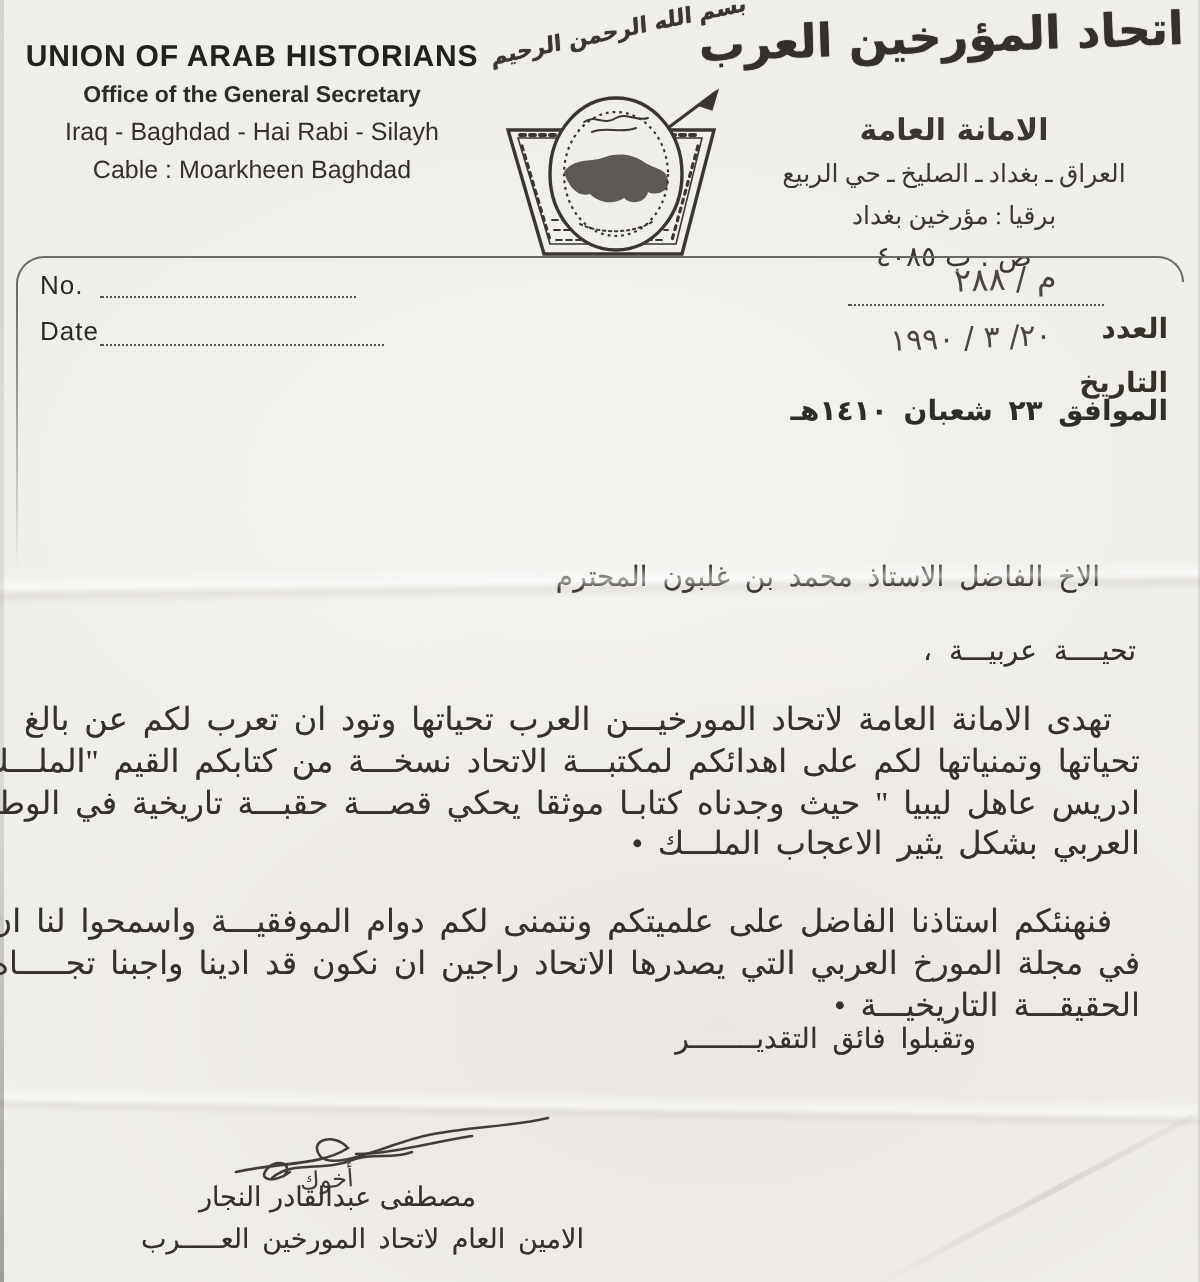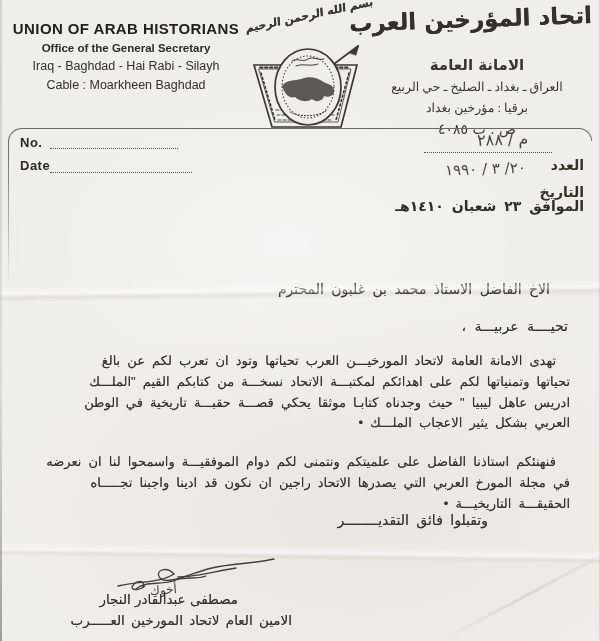--- a/index.html
+++ b/index.html
@@ -61,37 +61,37 @@
     right:8px;top:128px;width:270px;height:12px;
     border-top:1px solid var(--line);border-right:1px solid var(--line);
     border-top-right-radius:14px;
   }
   .rule-tail{
     left:8px;top:145px;width:1px;height:140px;
     background:linear-gradient(to bottom,var(--line),rgba(107,105,102,0));
   }
 
   
-  .ref-label-en{font-size:13px;color:#2b2926;letter-spacing:.5px;font-weight:bold;}
+  .ref-label-en{font-size:13px;color:#2b2926;letter-spacing:.5px;}
   .dotted{border-bottom:1.6px dotted #55524e;height:0;}
   .ref-label-ar{font-size:14px;color:#343129;font-weight:bold;margin-top:20px;}
   .handwrite{
     font-family:"DejaVu Sans",sans-serif;color:var(--hand);
     transform:rotate(-2deg);letter-spacing:2px;
   }
   .hijri{font-size:14px;font-weight:bold;color:#2f2d2a;word-spacing:3px;}
 
   
   .typed{color:#35322d;text-shadow:0 0 .3px rgba(53,50,45,.6);}
   .salutation{font-size:14px;word-spacing:3px;}
   .greeting{font-size:14px;word-spacing:4px;}
   .para{position:absolute;left:26px;right:30px;text-align:right;}
   .para .bl{
-    direction:rtl;font-family:Liberation Sans, sans-serif;
-    font-size:13px;line-height:20.8px;white-space:nowrap;
+    direction:rtl;font-family:Liberation Serif, serif;
+    font-size:16px;line-height:20.8px;white-space:nowrap;
     word-spacing:3.5px;letter-spacing:.1px;
   }
   .indent{padding-right:14px;}
   .closing{font-size:14px;word-spacing:3px;}
 
   
   .sig-note{
     font-size:12px;color:#403c37;transform:rotate(-4deg);
     letter-spacing:1px;
   }

